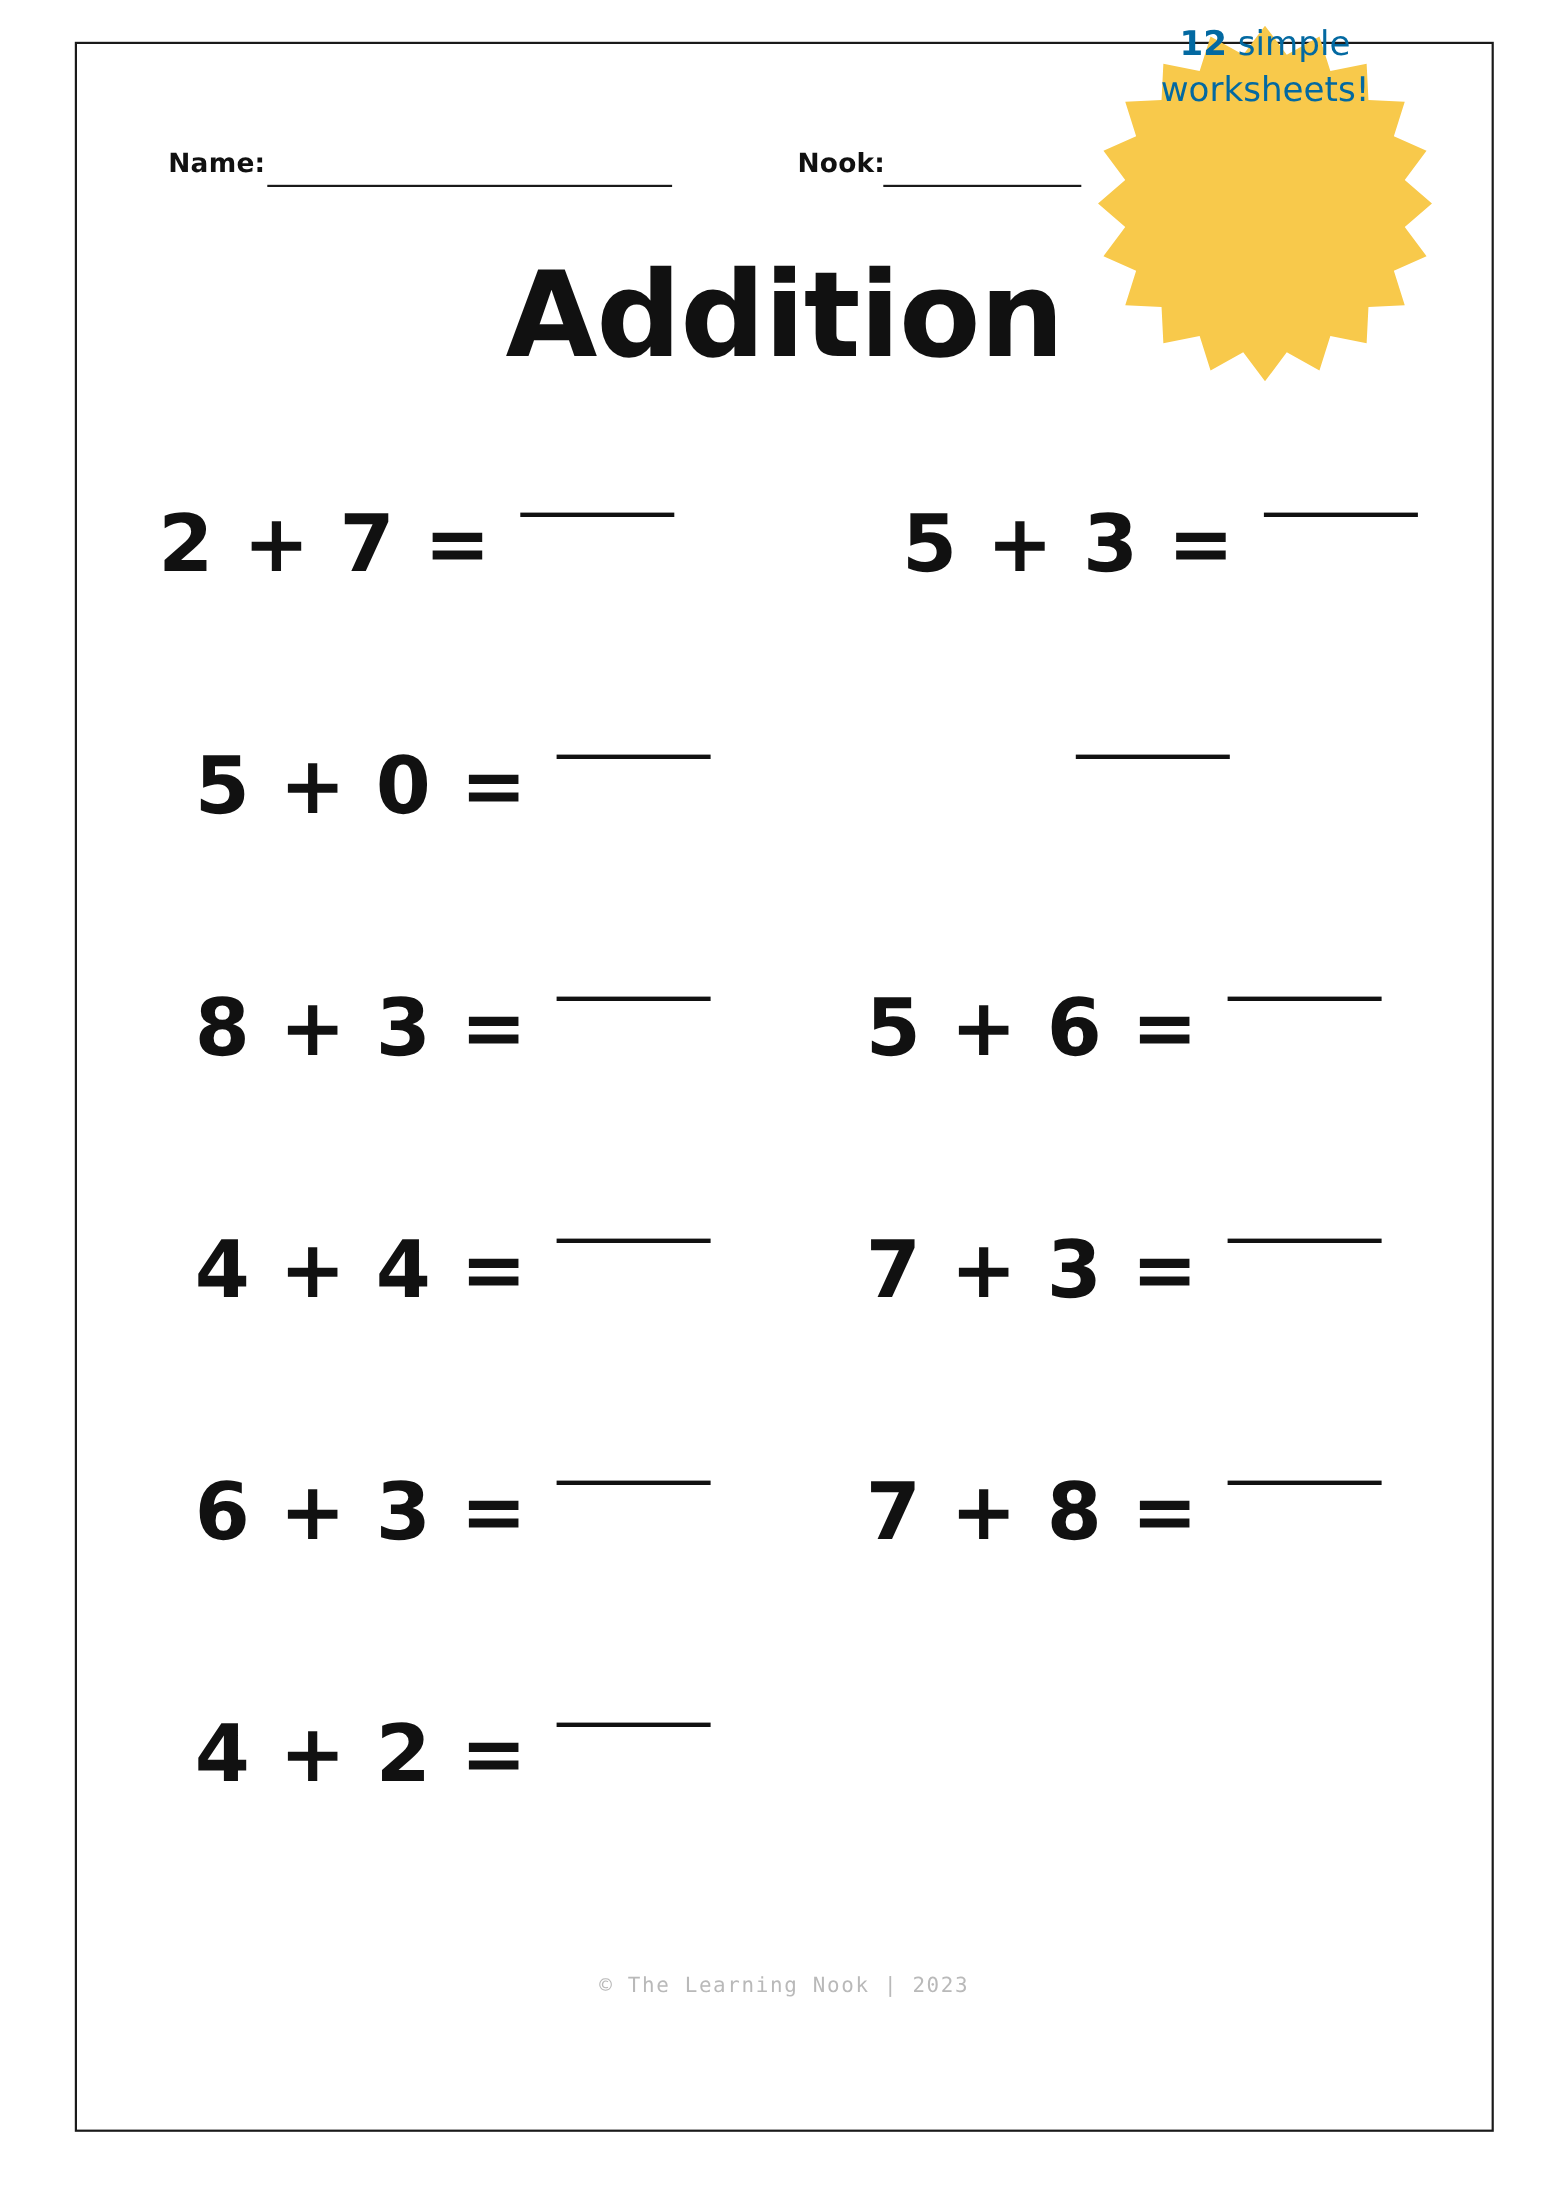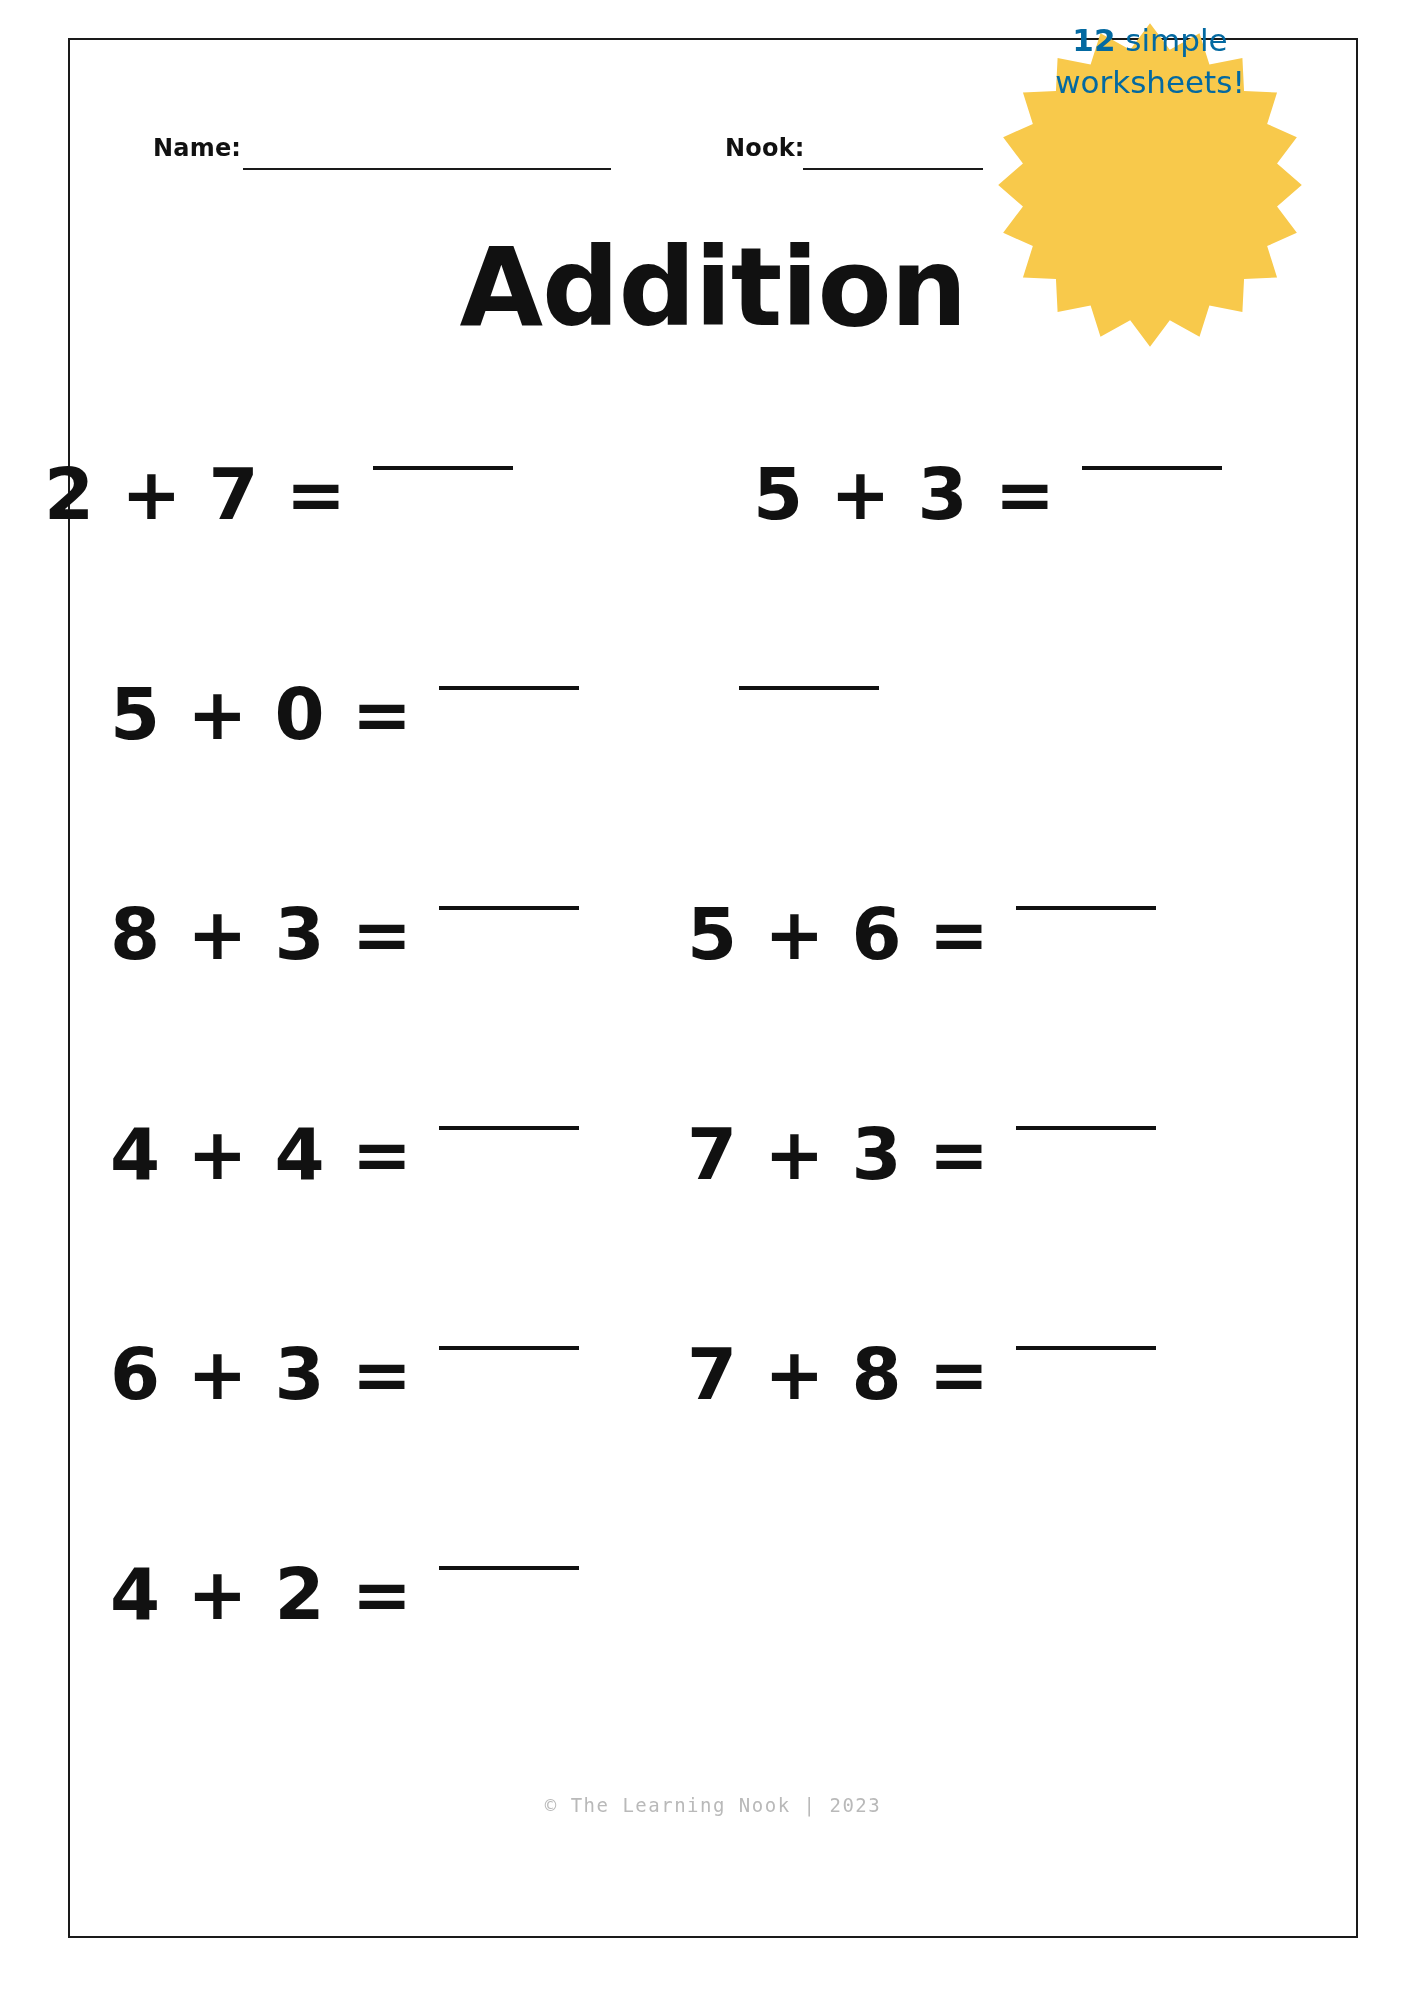--- a/index.html
+++ b/index.html
@@ -101,20 +101,21 @@
     width: 100%;
     display: grid;
     grid-template-columns: 1fr 1fr;
     grid-auto-rows: 220px;
     row-gap: 0;
   }
   .problem {
     position: relative;
     display: flex;
     align-items: flex-start;
+    justify-content: center;
   }
   .problem .expr {
     font-size: 72px;
     font-weight: bold;
     color: #111111;
     white-space: nowrap;
     letter-spacing: 1px;
     line-height: 1;
     padding-top: 18px;
   }

